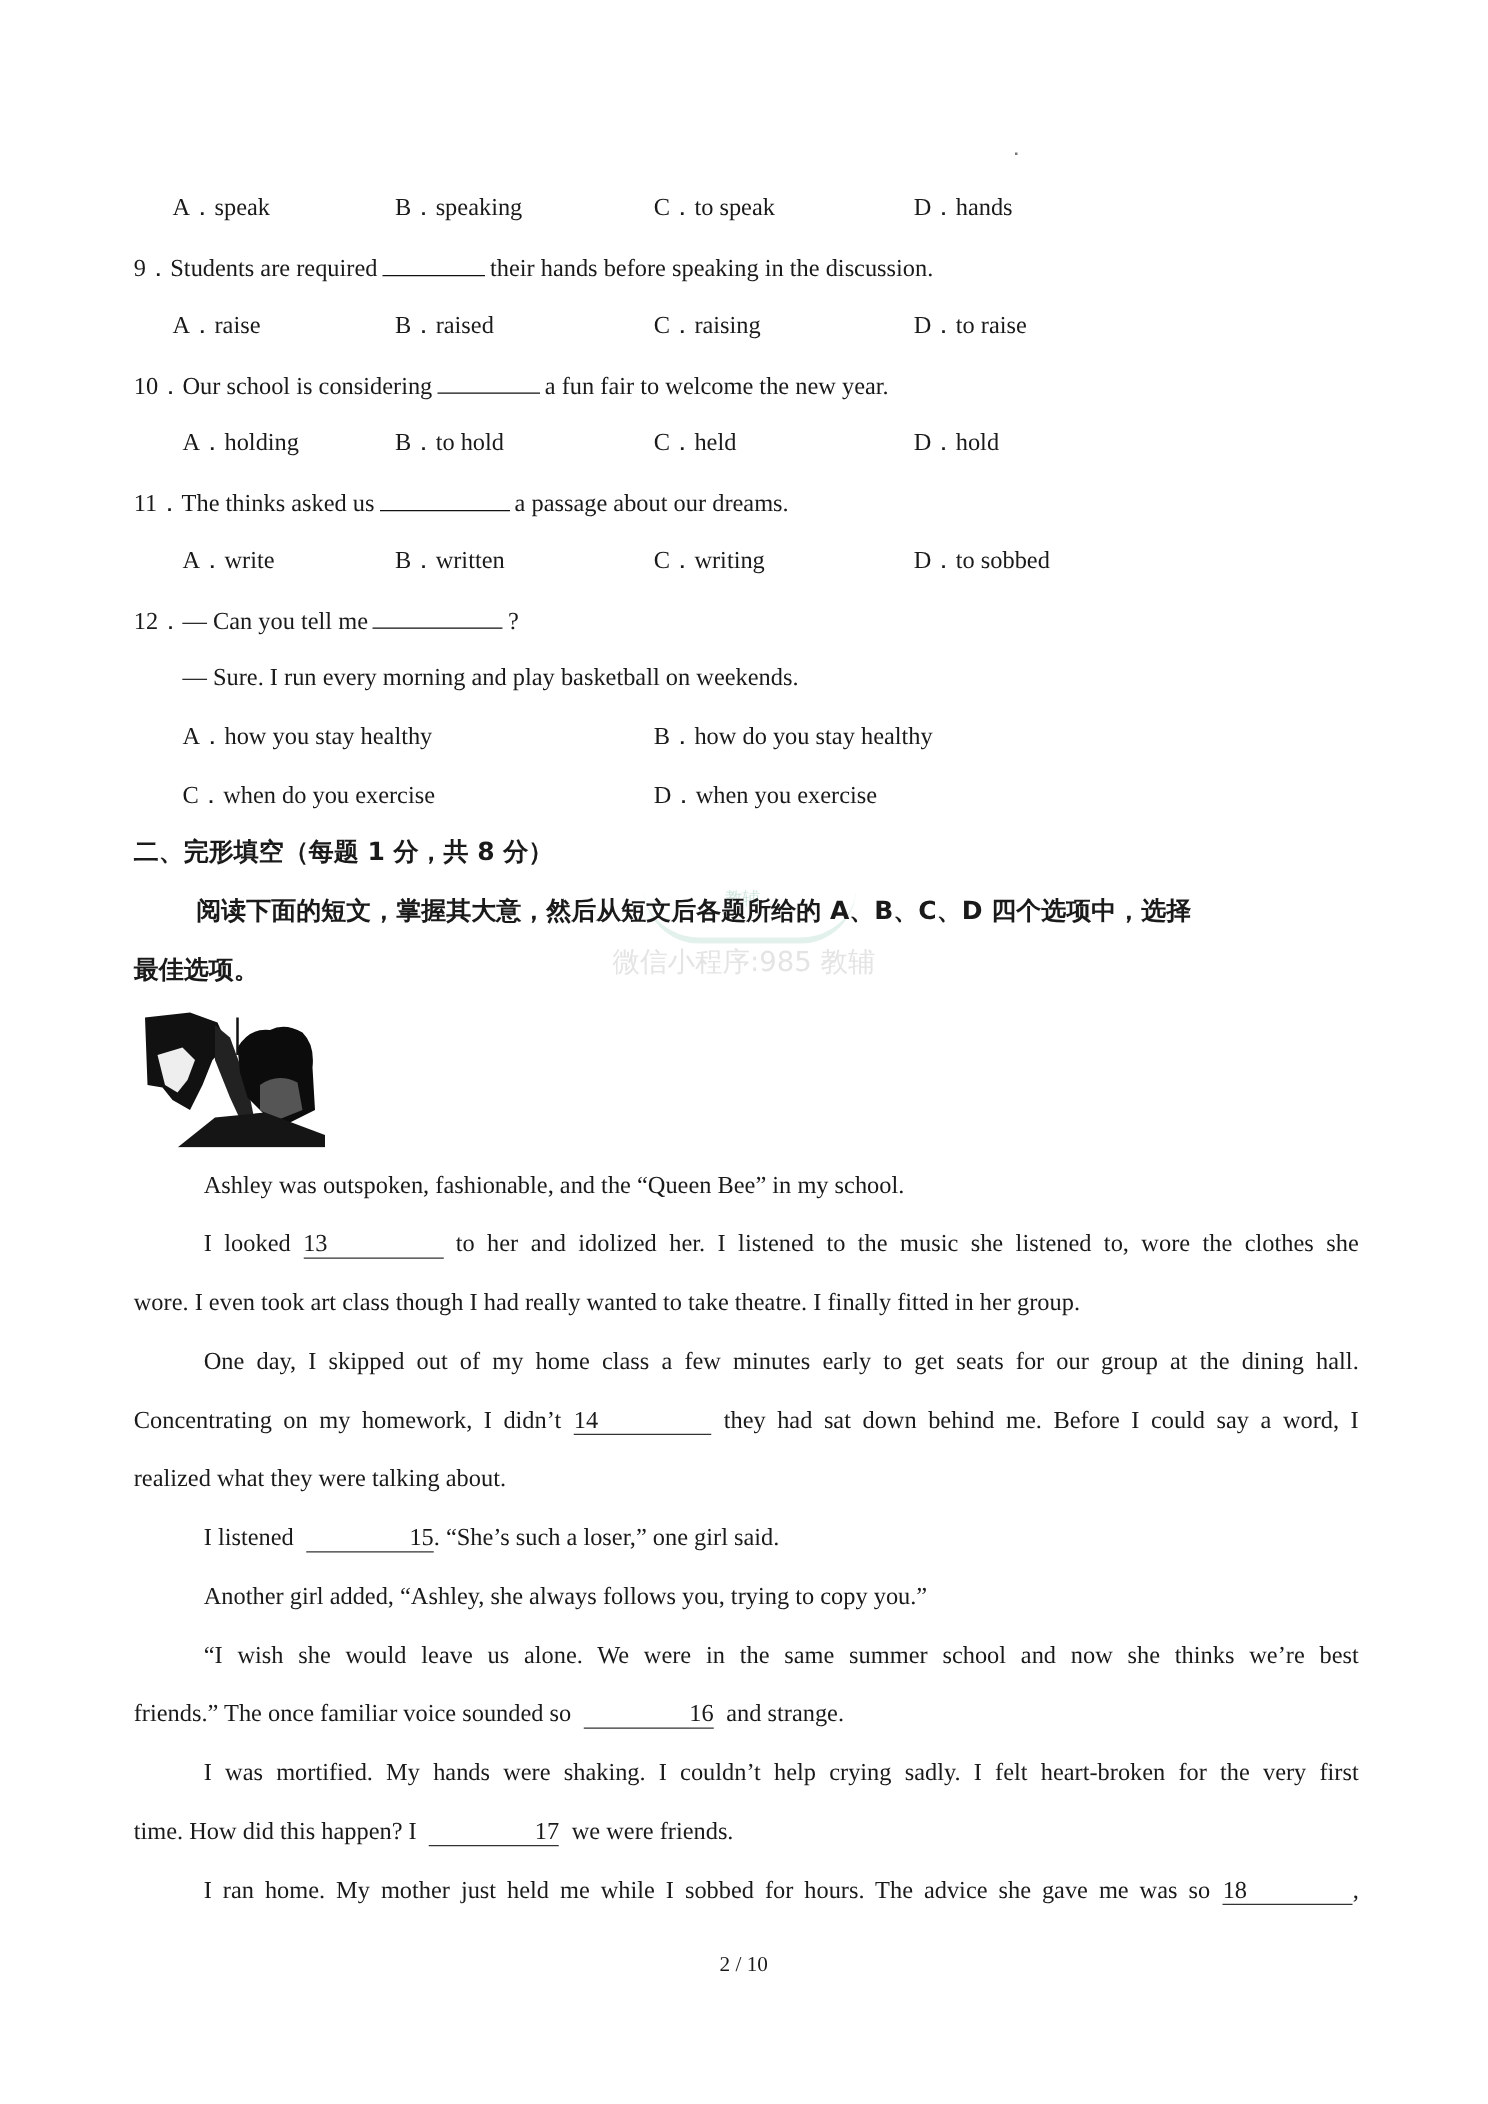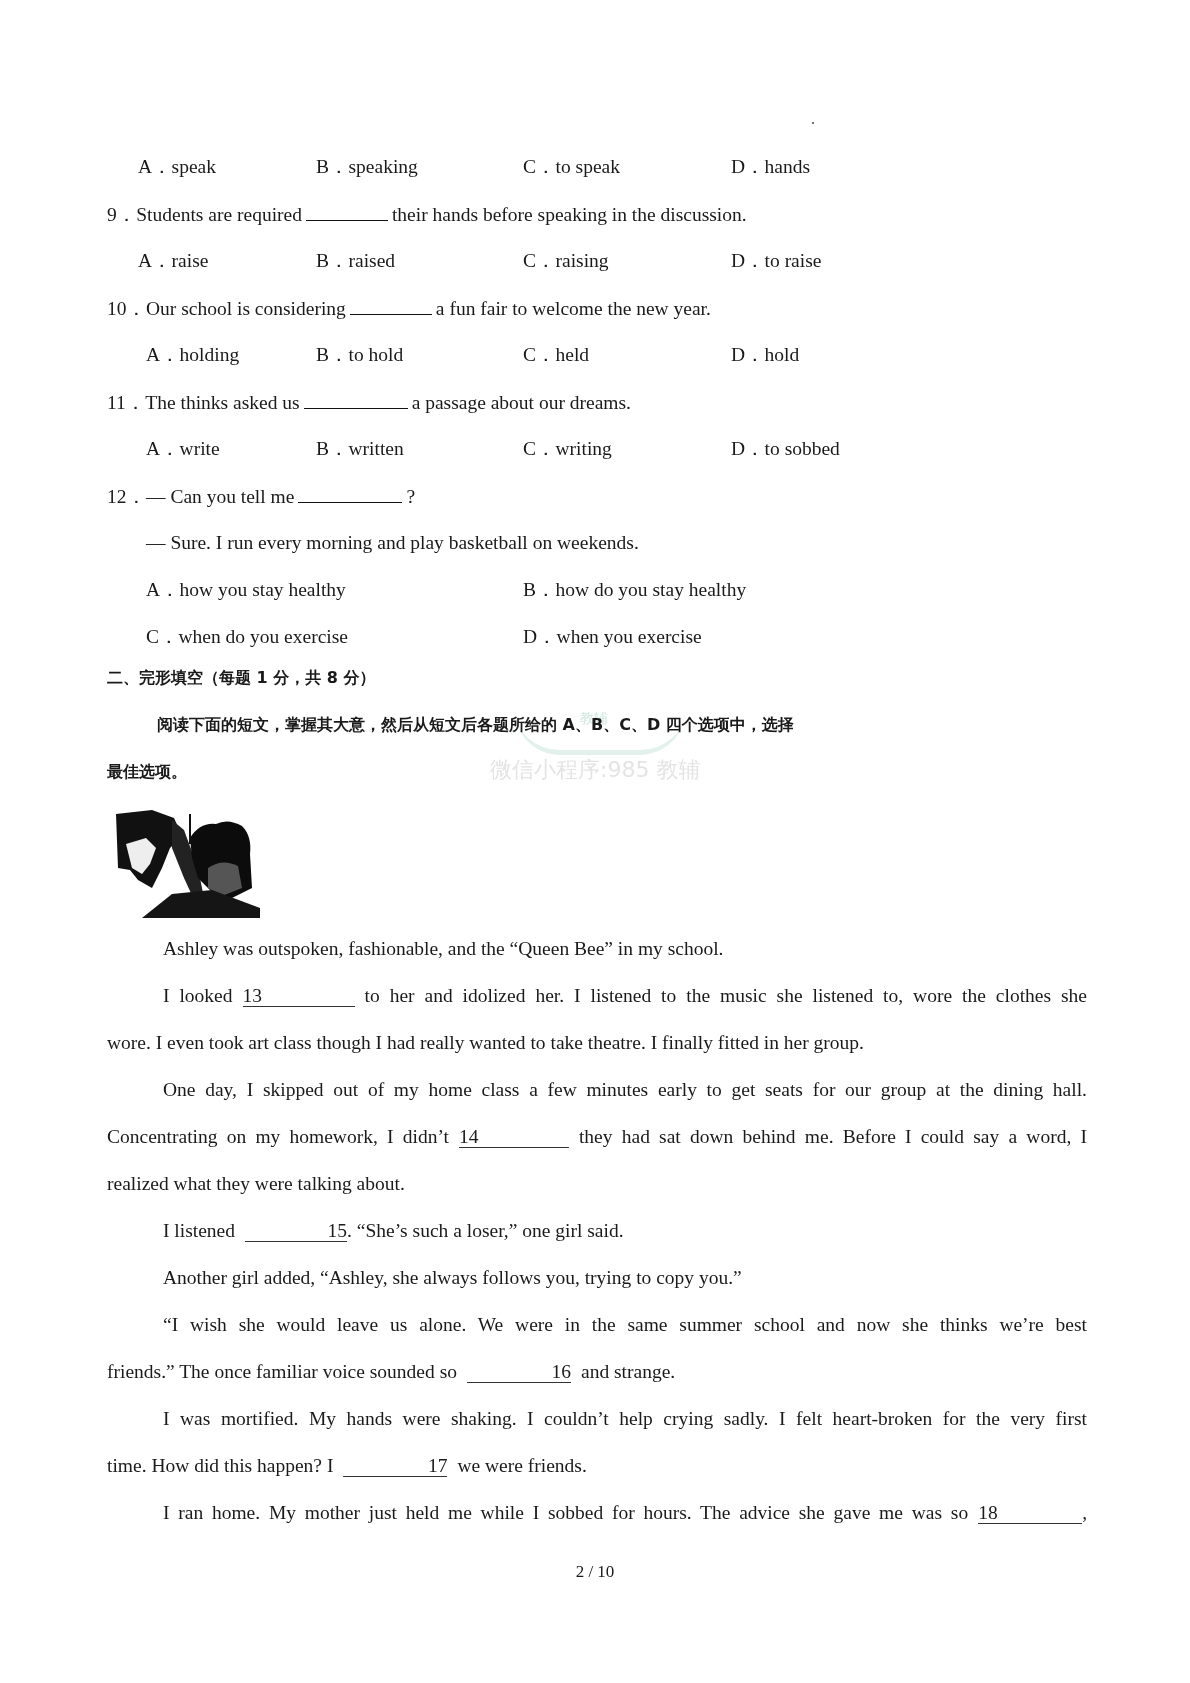--- a/index.html
+++ b/index.html
@@ -2,21 +2,21 @@
 <html><head>
 <meta charset="utf-8">
 <style>
   html, body { margin:0; padding:0; background:#ffffff; }
   body { width:1190px; height:1683px; position:relative; overflow:hidden;
          font-family:"Liberation Serif", serif; color:#1a1a1a; }
   .line { position:absolute; font-size:19.5px; white-space:nowrap; line-height:24px; }
   .opt { position:absolute; font-size:19.5px; white-space:nowrap; line-height:24px; }
   .blank { display:inline-block; border-bottom:1.6px solid #111; height:18px; vertical-align:baseline; margin:0 4px; }
   .nblank { display:inline-block; border-bottom:1.3px solid #333; text-align:right; height:20px; line-height:20px; vertical-align:baseline; margin:0 10px; }
-  .cn-head { position:absolute; font-family:"DejaVu Sans", sans-serif; font-weight:bold; font-size:16px; white-space:nowrap; }
+  .cn-head { position:absolute; font-family:"DejaVu Sans", sans-serif; font-weight:bold; font-size:20px; white-space:nowrap; }
   .para { position:absolute; font-size:19.5px; line-height:24px; white-space:nowrap; }
   .justify { text-align:justify; text-align-last:justify; white-space:normal; }
   .watermark { position:absolute; color:#cfe8e0; font-family:"DejaVu Sans", sans-serif; pointer-events:none; }
   .wm-text { position:absolute; color:#e4e4e4; font-family:"DejaVu Sans", sans-serif; font-size:22px; white-space:nowrap; }
   .pagenum { position:absolute; left:0; width:1190px; text-align:center; font-size:17px; top:1562px; }
   .dot { position:absolute; width:2px; height:2px; background:#777; }
 </style>
 </head>
 <body>
 

